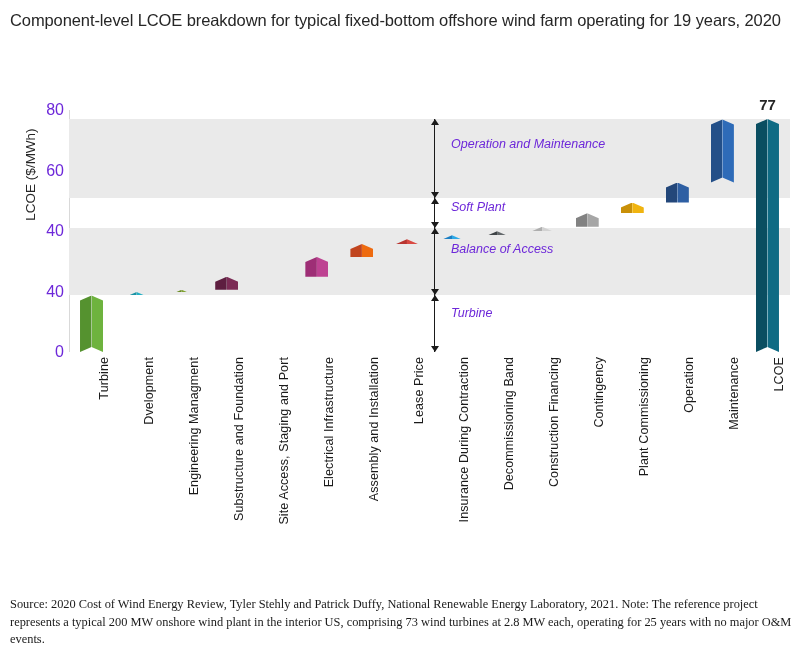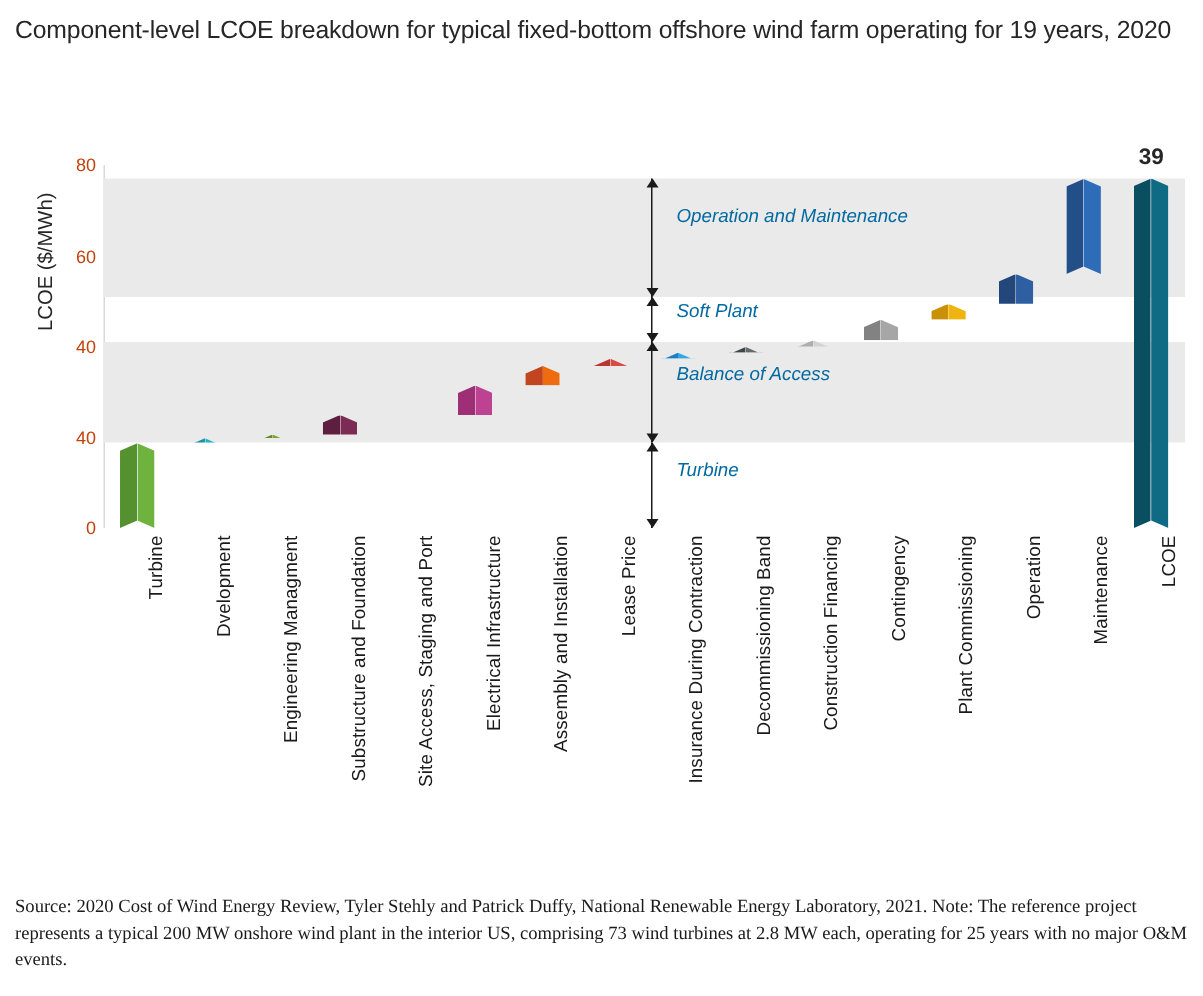--- a/index.html
+++ b/index.html
@@ -56,22 +56,22 @@
     width: 1px;
     height: 242px;
     background: #d9d9d9;
   }
 
   .ytick-label {
     position: absolute;
     right: 0;
     width: 40px;
     text-align: right;
-    font-size: 12px;
-    color: #c2410c;
+    font-size: 16px;
+    color: #6d28d9;
     transform: translateY(-50%);
   }
   #yticks {
     position: absolute;
     left: 14px;
     top: 15px;
     width: 50px;
     height: 242px;
   }
 
@@ -127,21 +127,21 @@
     border-right: 4px solid transparent;
   }
   .bracket::before { top: 0; border-bottom: 6px solid #1a1a1a; }
   .bracket::after { bottom: 0; border-top: 6px solid #1a1a1a; }
 
   .bracket-label {
     position: absolute;
     left: 382px;
     font-size: 12.5px;
     font-style: italic;
-    color: #0369a1;
+    color: #6d28d9;
     white-space: nowrap;
     transform: translateY(-50%);
   }
 
   
   #total-label {
     position: absolute;
     font-size: 15px;
     font-weight: 700;
     color: #262626;
@@ -270,21 +270,21 @@
         <div class="bracket-label" style="top: 34.243px;">Operation and Maintenance</div>
         <div class="bracket" style="top: 87.725px; height: 30.25px;"></div>
         <div class="bracket-label" style="top: 97.405px;">Soft Plant</div>
         <div class="bracket" style="top: 117.975px; height: 66.55px;"></div>
         <div class="bracket-label" style="top: 139.271px;">Balance of Access</div>
         <div class="bracket" style="top: 184.525px; height: 57.475px;"></div>
         <div class="bracket-label" style="top: 202.917px;">Turbine</div>
       </div>
   </div>
 
-  <div id="total-label" style="left: 747.469px; top: 1.075px;">39</div>
+  <div id="total-label" style="left: 747.469px; top: 1.075px;">77</div>
 
   <div id="xlabels">
       <div class="xlabel" style="left: 27.5312px;">Turbine</div>
       <div class="xlabel" style="left: 72.5938px;">Dvelopment</div>
       <div class="xlabel" style="left: 117.656px;">Engineering Managment</div>
       <div class="xlabel" style="left: 162.719px;">Substructure and Foundation</div>
       <div class="xlabel" style="left: 207.781px;">Site Access, Staging and Port</div>
       <div class="xlabel" style="left: 252.844px;">Electrical Infrastructure</div>
       <div class="xlabel" style="left: 297.906px;">Assembly and Installation</div>
       <div class="xlabel" style="left: 342.969px;">Lease Price</div>

